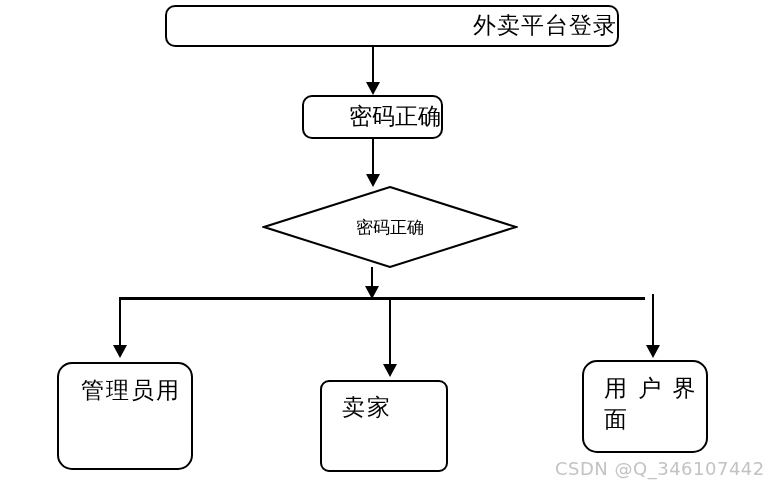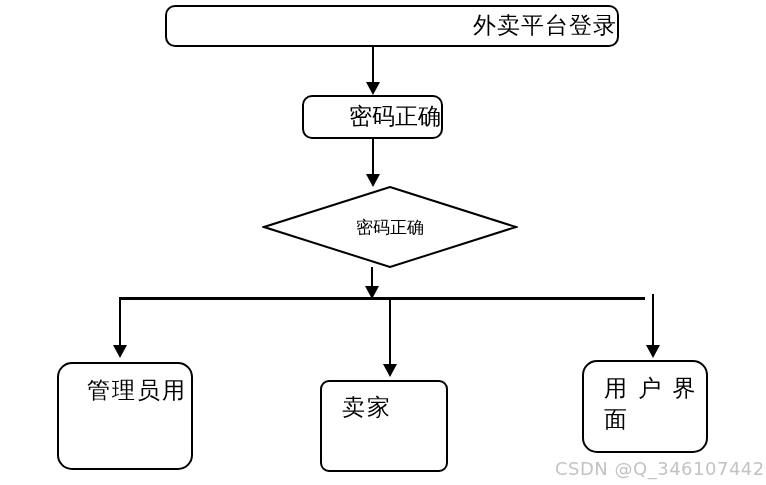--- a/index.html
+++ b/index.html
@@ -26,21 +26,21 @@
   }
   .node.centered {
     display: flex;
     align-items: center;
     justify-content: flex-end;
     text-align: center;
   }
 
   .node-start   { left: 165px; top: 5px;   width: 454px; height: 42px;  border-radius: 10px; letter-spacing: 1px; }
   .node-login   { left: 302px; top: 95px;  width: 141px; height: 44px;  border-radius: 10px; }
-  .node-admin   { left: 57px;  top: 362px; width: 136px; height: 108px; border-radius: 15px; padding: 11px 0 0 28px; letter-spacing: 2px; line-height: 31px; }
+  .node-admin   { left: 57px;  top: 362px; width: 136px; height: 108px; border-radius: 15px; padding: 11px 0 0 22px; letter-spacing: 2px; line-height: 31px; }
   .node-seller  { left: 320px; top: 380px; width: 128px; height: 92px;  border-radius: 9px; padding: 10px 0 0 20px; letter-spacing: 2px; }
   .node-user    { left: 582px; top: 360px; width: 126px; height: 93px;  border-radius: 15px; padding: 11px 0 0 20px; letter-spacing: 2px; line-height: 31px; }
   .node-line { display: block; }
 
   
   .diamond-svg { position: absolute; left: 262px; top: 186px; }
   .diamond-label {
     position: absolute;
     left: 262px; top: 186px; width: 256px; height: 82px;
     display: flex; align-items: center; justify-content: center;

